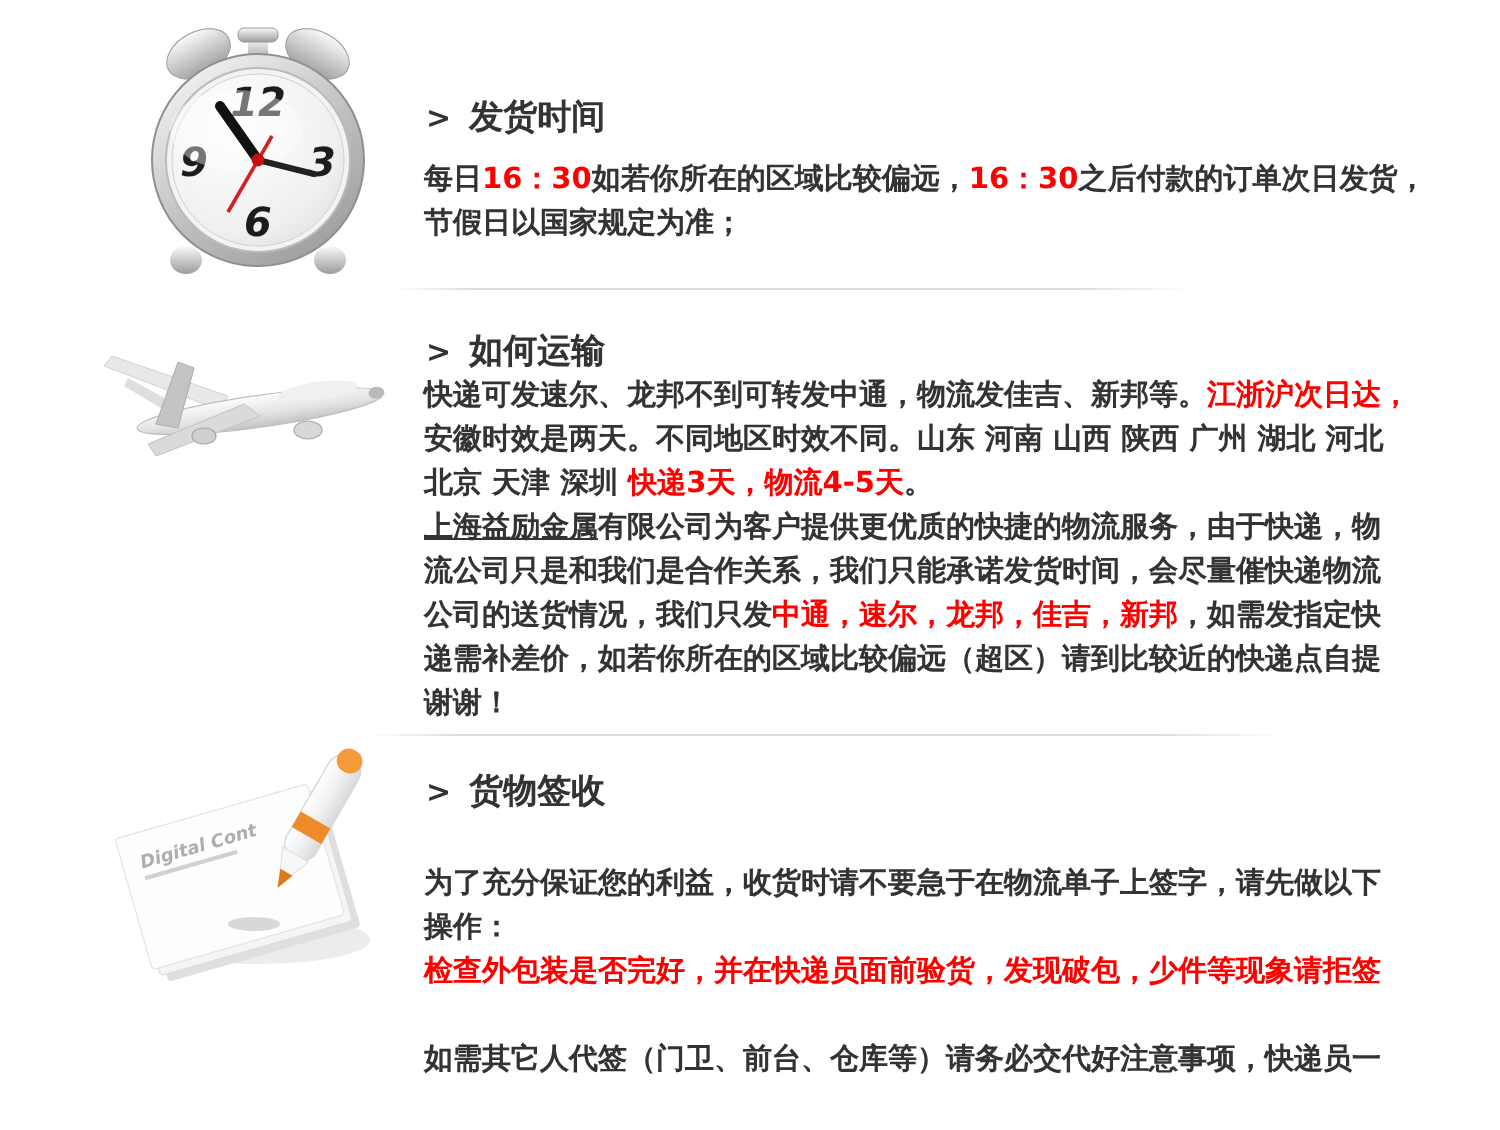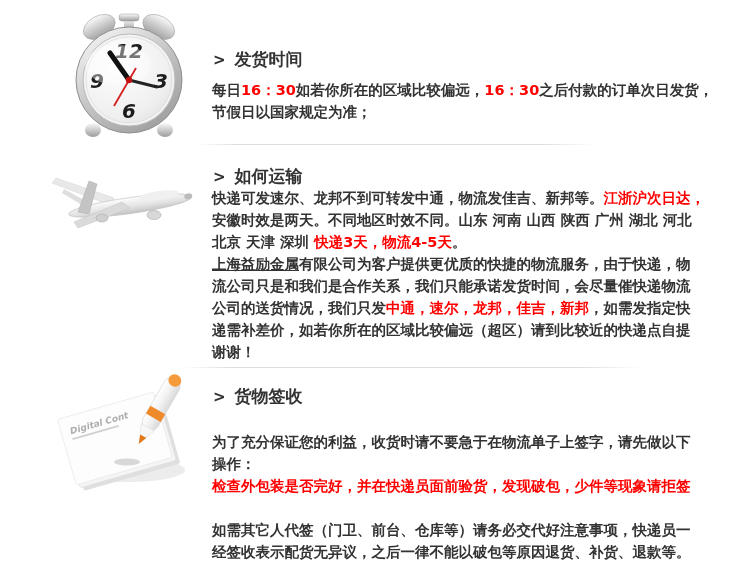--- a/index.html
+++ b/index.html
@@ -156,13 +156,13 @@
       <polygon points="89,56 104,56 97,74" fill="#f7f7f7" stroke="#dddddd" stroke-width="0.5"></polygon>
       <polygon points="93.5,66 100.5,66 97,75" fill="#e07818"></polygon>
     </g>
   </svg>
 </div>
 
 <div class="sec-title" id="title-3">
   <span class="marker">&gt;</span>
   <span>货物签收</span>
 </div>
-<div class="sec-body" id="body-3"><span>为了充分保证您的利益，收货时请不要急于在物流单子上签字，请先做以下</span><br><span>操作：</span><br><span class="red">检查外包装是否完好，并在快递员面前验货，发现破包，少件等现象请拒签</span><br><br><span>如需其它人代签（门卫、前台、仓库等）请务必交代好注意事项，快递员一</span><br><span>经签收表示配货无异议，之后一律不能以破包等原因退货、补货、退款等。</span></div>
+<div class="sec-body" id="body-3"><span>为了充分保证您的利益，收货时请不要急于在物流单子上签字，请先做以下</span><br><span>操作：</span><br><span class="red">检查外包装是否完好，并在快递员面前验货，发现破包，少件等现象请拒签</span><br><br><span>如需其它人代签（门卫、前台、仓库等）请务必交代好注意事项，快递员一</span><br></div>
 
 </body></html>

